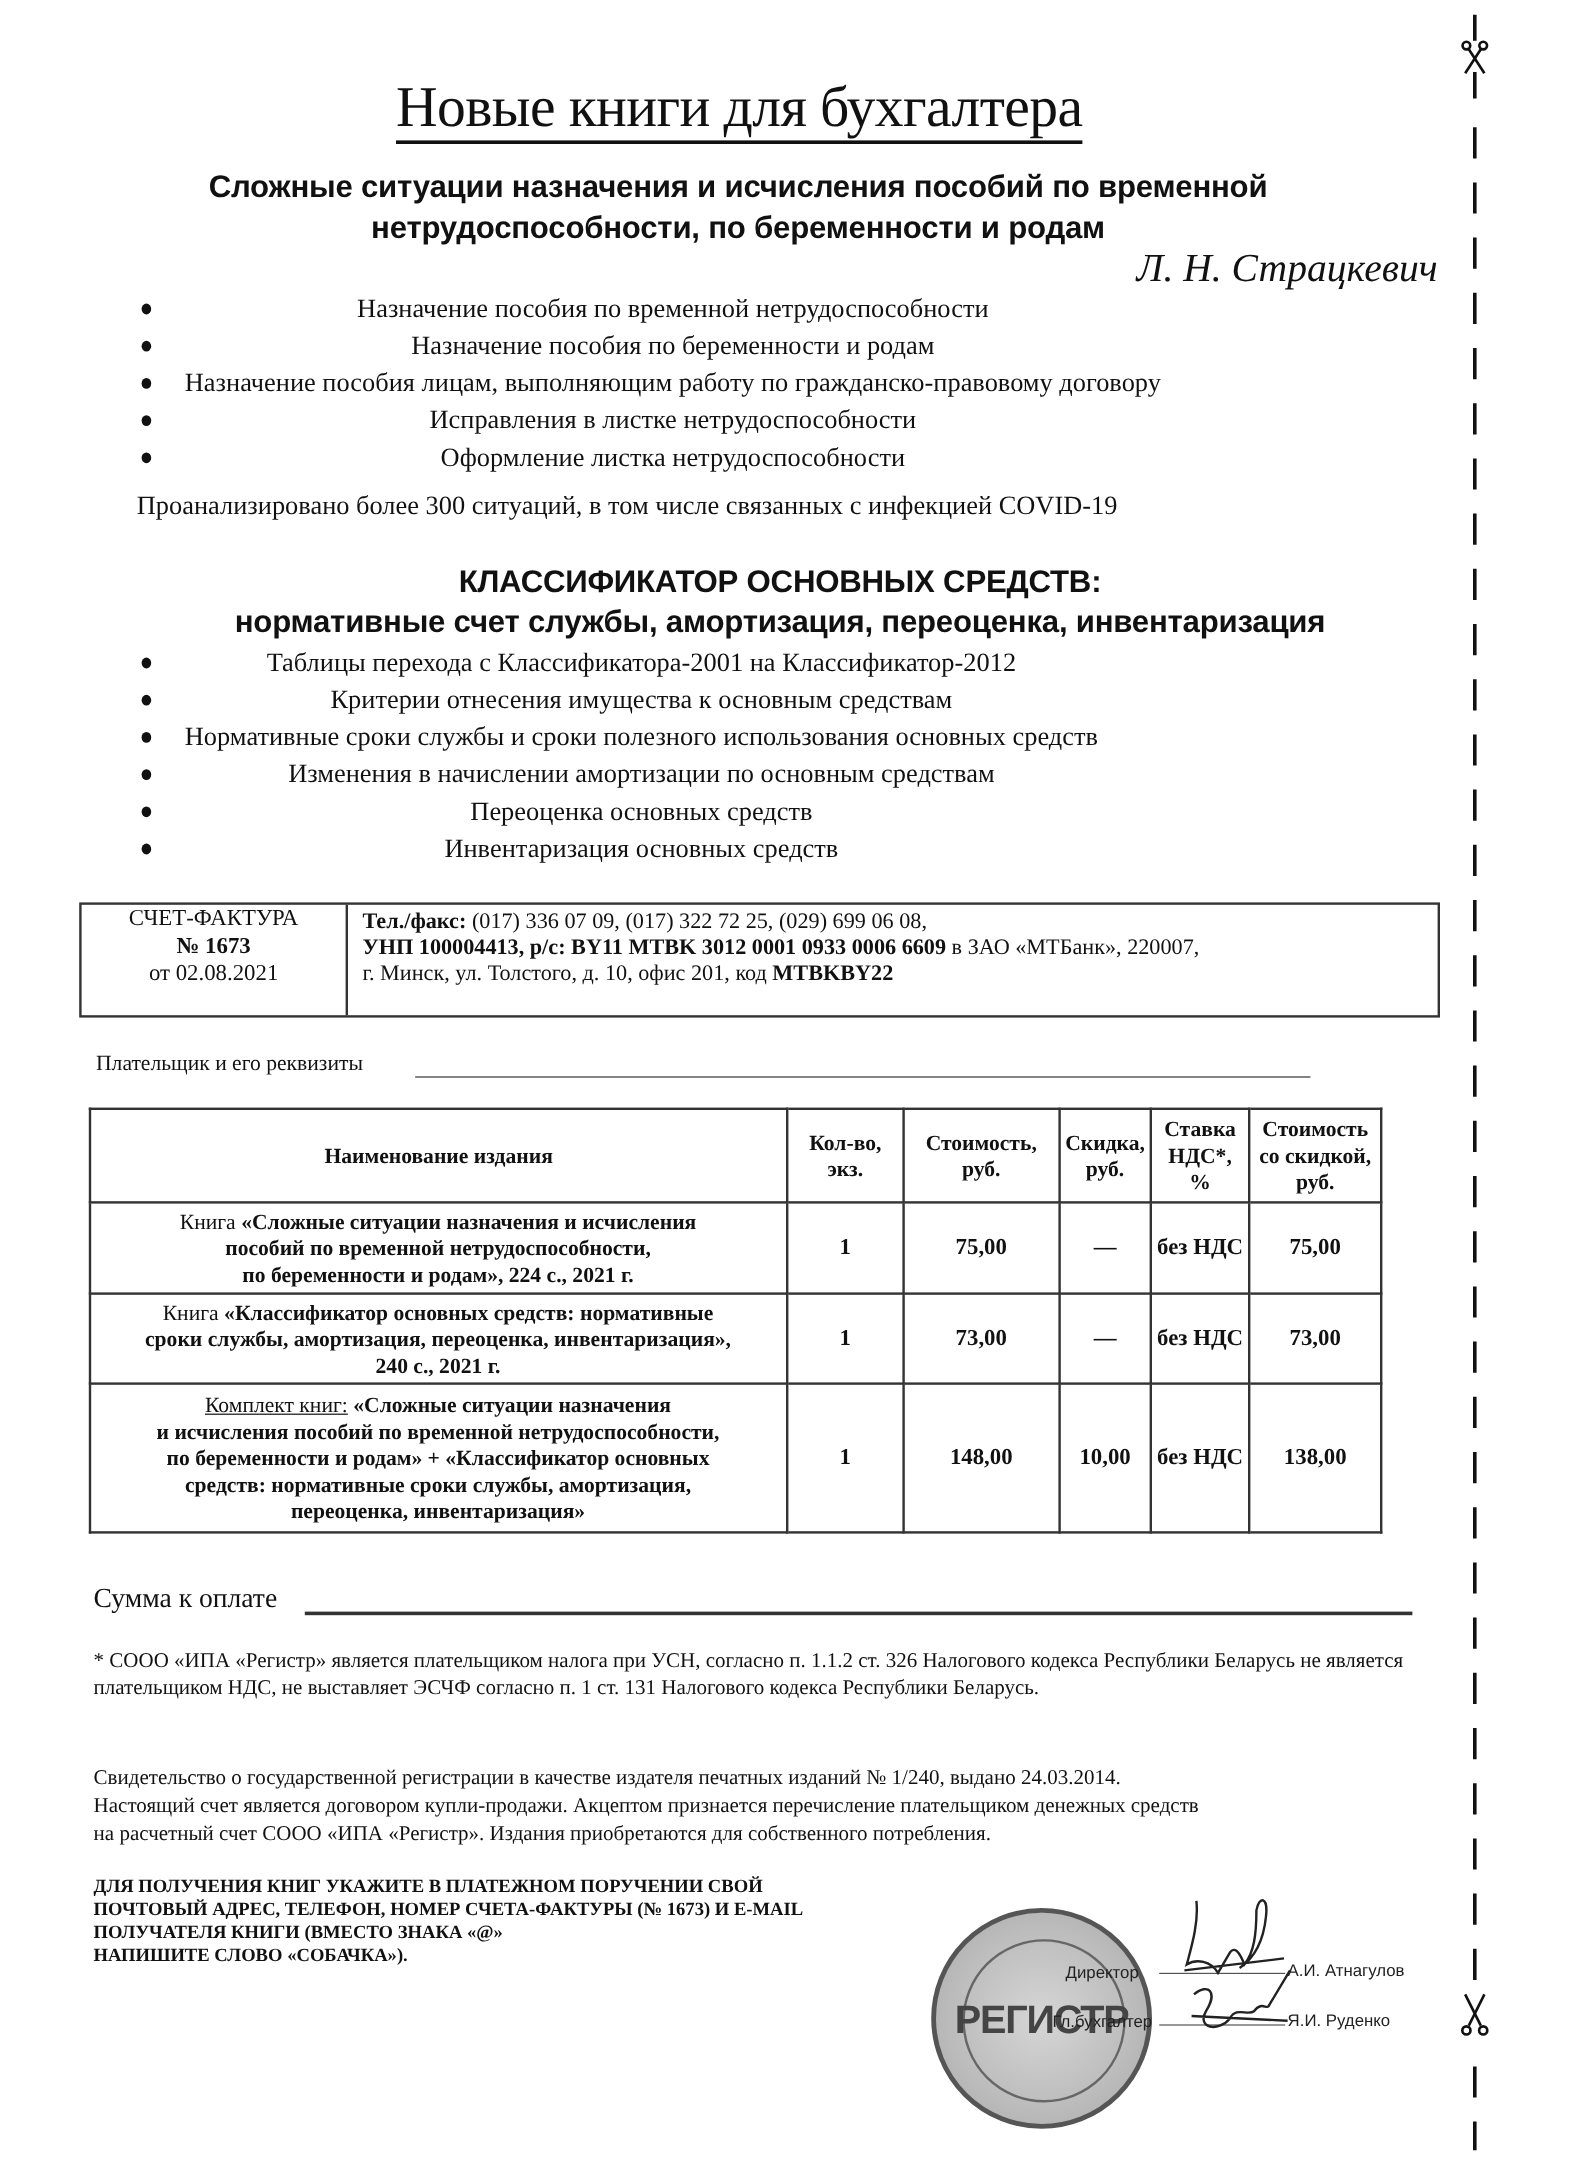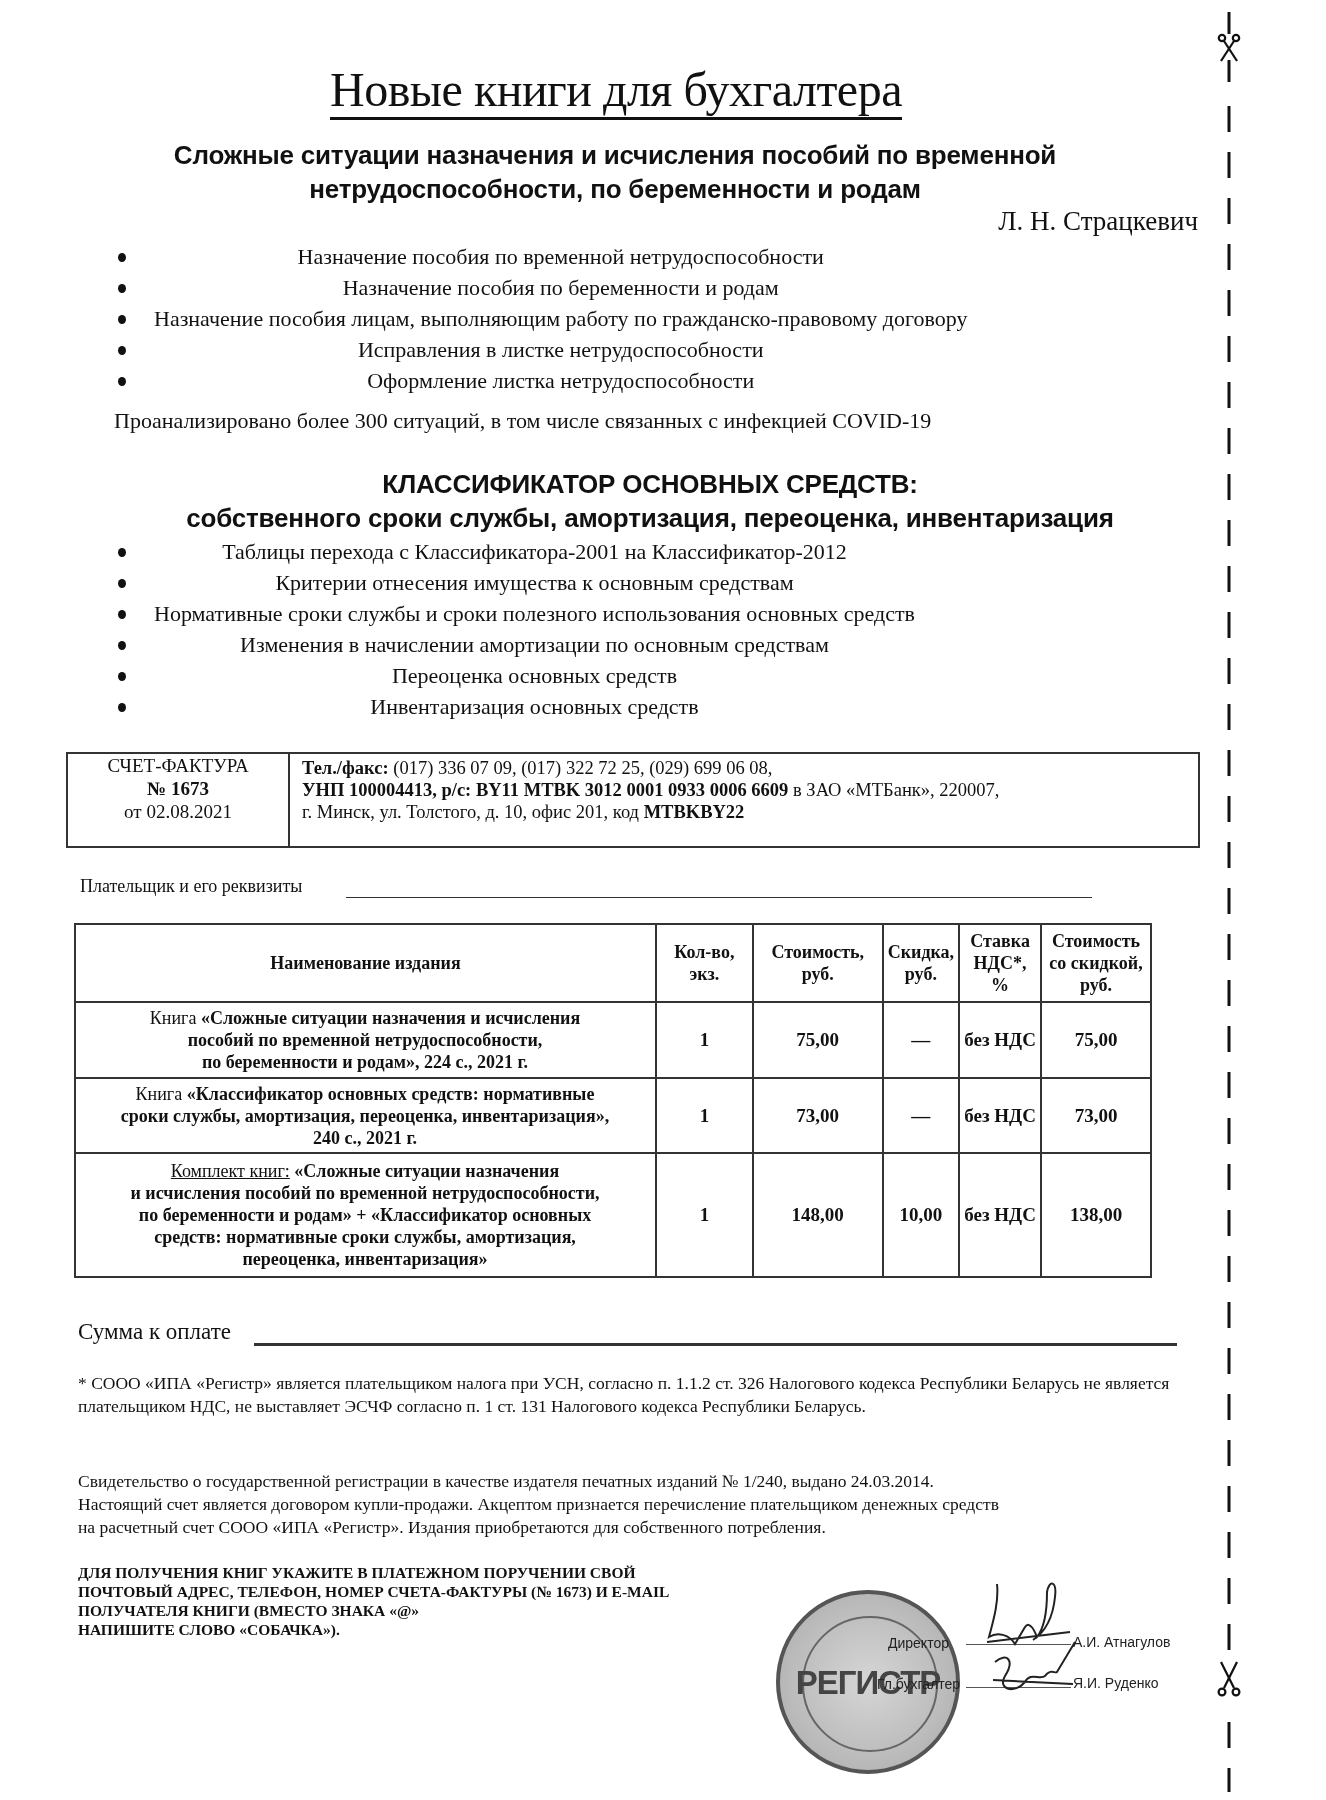--- a/index.html
+++ b/index.html
@@ -4,21 +4,21 @@
   <style>
     html, body { margin: 0; padding: 0; background: #ffffff; }
     body { width: 1326px; height: 1800px; position: relative; overflow: hidden; color: #111; font-family: "Liberation Serif", serif; }
     .abs { position: absolute; }
 
     
     .main-title { left: 0; width: 1232px; top: 62px; text-align: center; font-size: 48px; line-height: 56px; font-family: "Liberation Serif", serif; letter-spacing: -0.5px; }
     .main-title span { border-bottom: 3px solid #111; padding-bottom: 0px; display: inline-block; line-height: 54px; }
 
     .sec-title { left: 60px; width: 1110px; text-align: center; font-family: "Liberation Sans", sans-serif; font-weight: bold; font-size: 26px; line-height: 34px; letter-spacing: -0.2px; }
-    .author { right: 128px; top: 206px; font-size: 27px; font-family: "Liberation Serif", serif; }
+    .author { right: 128px; top: 206px; font-style: italic; font-size: 33px; font-family: "Liberation Serif", serif; }
 
     ul.bullets { list-style: none; margin: 0; padding: 0; text-align: center; }
     ul.bullets li { position: relative; padding-left: 40px; font-size: 22px; line-height: 31px; white-space: nowrap; }
     ul.bullets li .dot { position: absolute; left: 4px; top: 12px; width: 8px; height: 9px; border-radius: 50%; background: #111; }
 
     .analysis { left: 114px; top: 406px; font-size: 22px; line-height: 30px; }
 
     
     .invoice-box { left: 66px; top: 752px; width: 1134px; height: 96px; border: 2px solid #333; box-sizing: border-box; }
     .invoice-left { position: absolute; left: 0; top: 0; width: 222px; height: 100%; border-right: 2px solid #333; text-align: center; font-size: 19px; line-height: 23px; box-sizing: border-box; }
@@ -73,21 +73,21 @@
   <li><span class="dot"></span><span>Назначение пособия по беременности и родам</span></li>
   <li><span class="dot"></span><span>Назначение пособия лицам, выполняющим работу по гражданско-правовому договору</span></li>
   <li><span class="dot"></span><span>Исправления в листке нетрудоспособности</span></li>
   <li><span class="dot"></span><span>Оформление листка нетрудоспособности</span></li>
 </ul>
 
 <div class="abs analysis">Проанализировано более 300 ситуаций, в том числе связанных с инфекцией COVID-19</div>
 
 <div class="abs sec-title" style="top:467px; left:90px; width:1120px;">
   <div>КЛАССИФИКАТОР ОСНОВНЫХ СРЕДСТВ:</div>
-  <div>собственного сроки службы, амортизация, переоценка, инвентаризация</div>
+  <div>нормативные счет службы, амортизация, переоценка, инвентаризация</div>
 </div>
 
 <ul class="abs bullets" style="left:114px; top:536px;">
   <li><span class="dot"></span><span>Таблицы перехода с Классификатора-2001 на Классификатор-2012</span></li>
   <li><span class="dot"></span><span>Критерии отнесения имущества к основным средствам</span></li>
   <li><span class="dot"></span><span>Нормативные сроки службы и сроки полезного использования основных средств</span></li>
   <li><span class="dot"></span><span>Изменения в начислении амортизации по основным средствам</span></li>
   <li><span class="dot"></span><span>Переоценка основных средств</span></li>
   <li><span class="dot"></span><span>Инвентаризация основных средств</span></li>
 </ul>

